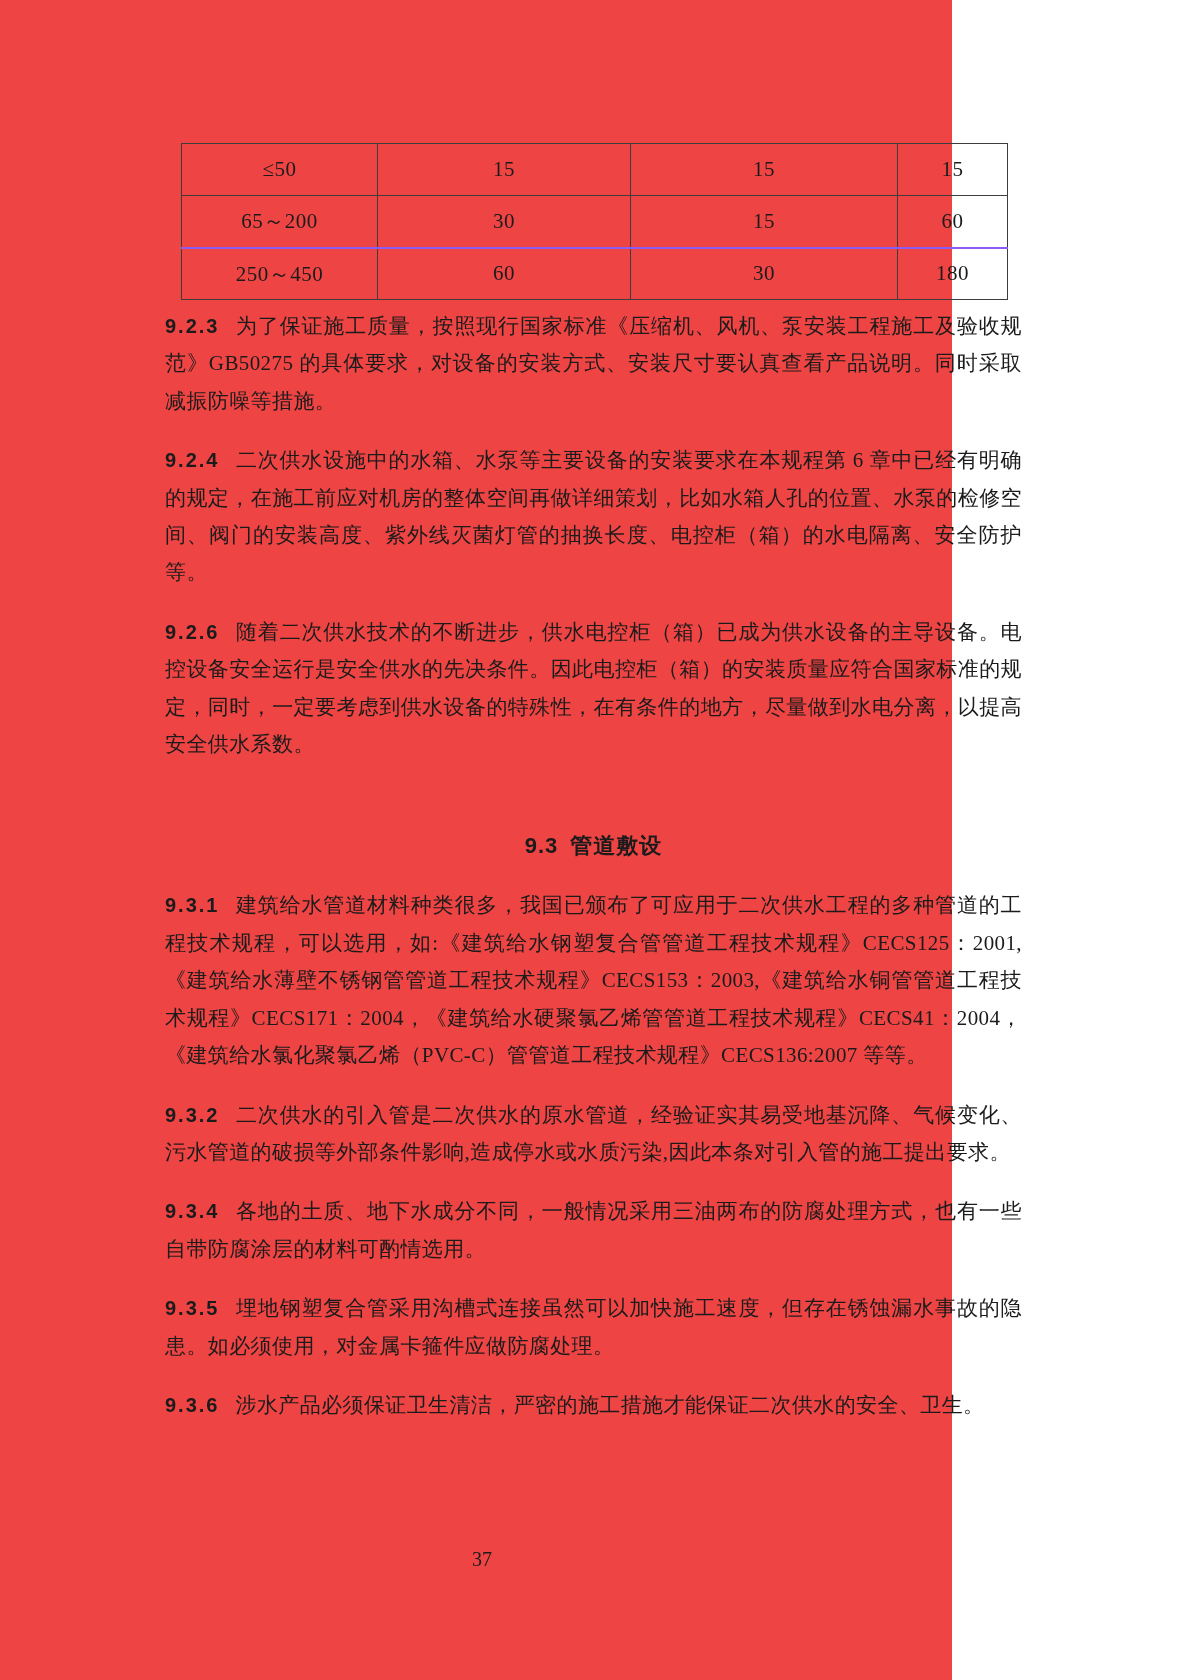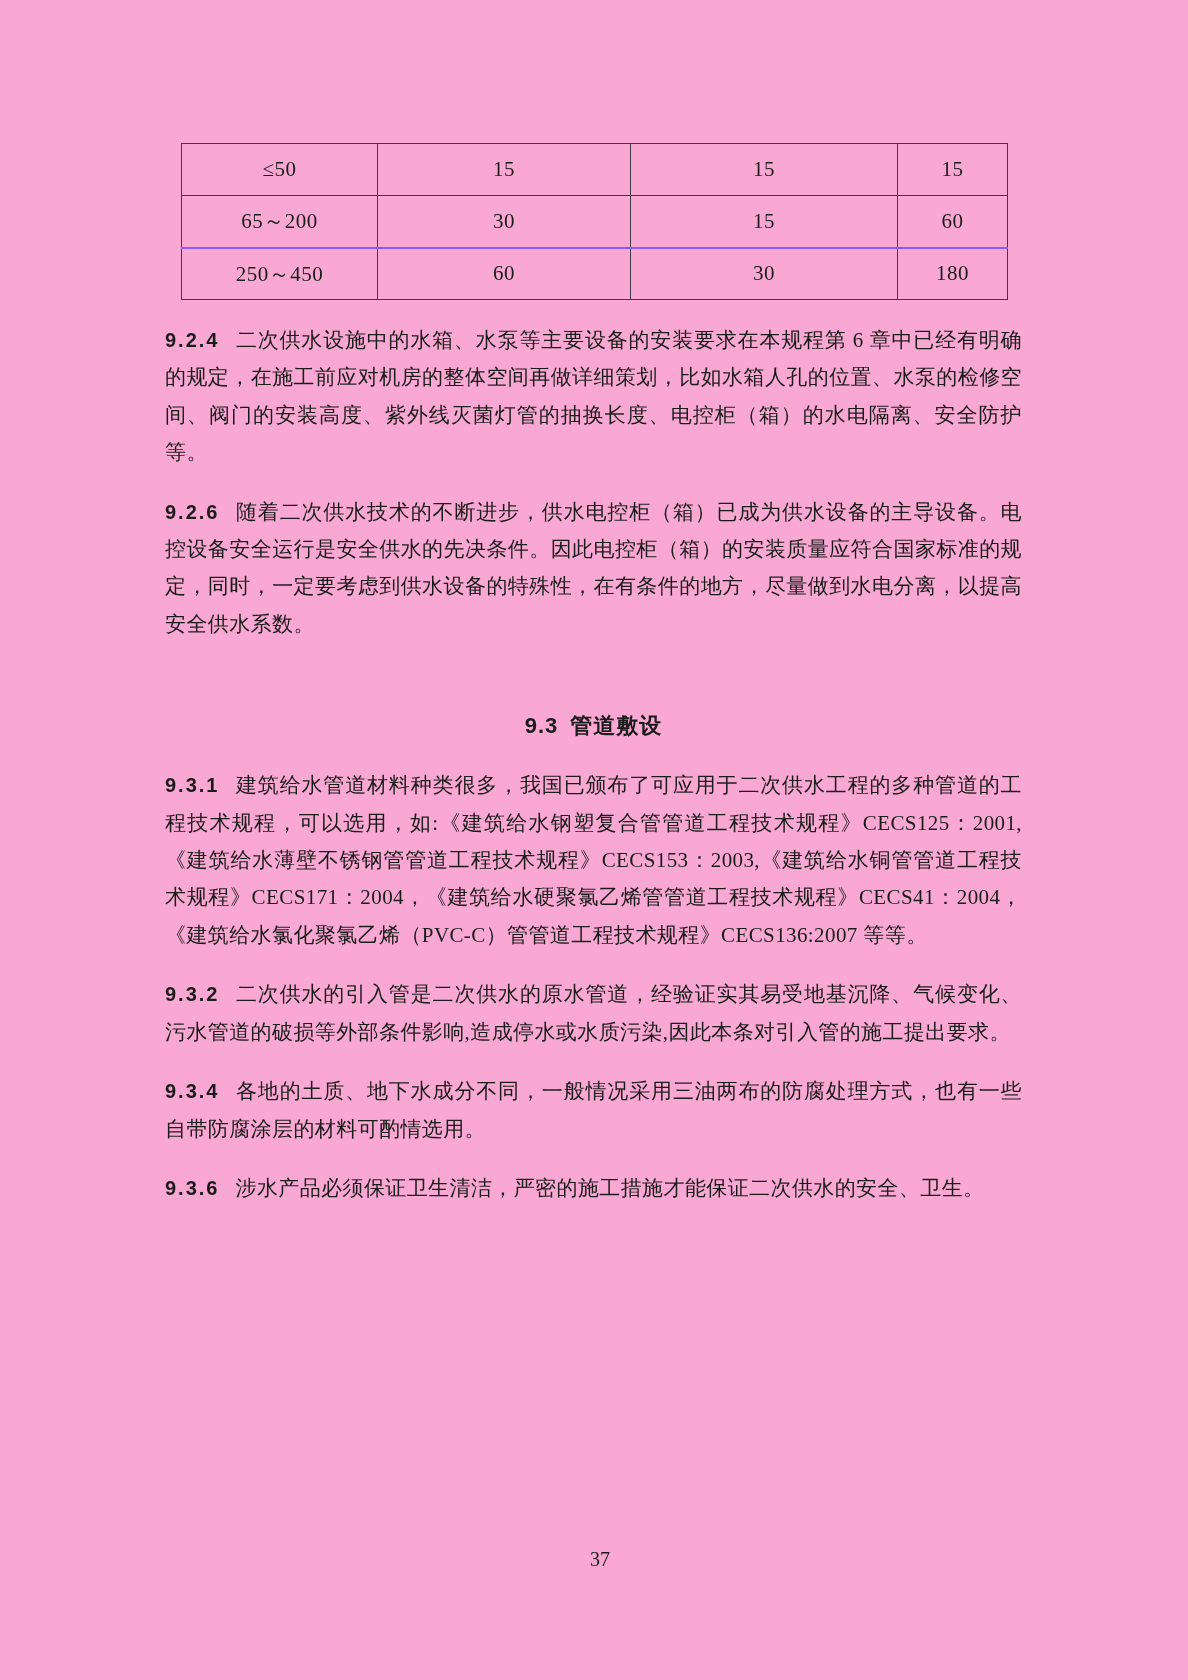--- a/index.html
+++ b/index.html
@@ -5,22 +5,22 @@
   * { margin: 0; padding: 0; box-sizing: border-box; }
   html, body {
     width: 1188px; height: 1680px;
     background: #ffffff;
     font-family: "Liberation Serif", "DejaVu Serif", serif;
     color: #1b1b1b;
     overflow: hidden;
   }
   .page {
     position: relative;
-    width: 1188px; height: 1680px;
-    background: #f9a8d4;
+    width: 952px; height: 1680px;
+    background: #ef4444;
   }
   .content {
     position: absolute;
     left: 165px;
     top: 143px;
     width: 857px;
   }
   table.spec-table {
     border-collapse: collapse;
     table-layout: fixed;
@@ -100,20 +100,23 @@
         </tr>
         <tr class="thick-top">
           <td>250～450</td>
           <td>60</td>
           <td>30</td>
           <td>180</td>
         </tr>
       </tbody>
     </table>
 
+    <p class="para first">
+      <span class="pnum">9.2.3</span><span class="ptext">为了保证施工质量，按照现行国家标准《压缩机、风机、泵安装工程施工及验收规范》GB50275 的具体要求，对设备的安装方式、安装尺寸要认真查看产品说明。同时采取减振防噪等措施。</span>
+    </p>
     <p class="para">
       <span class="pnum">9.2.4</span><span class="ptext">二次供水设施中的水箱、水泵等主要设备的安装要求在本规程第 6 章中已经有明确的规定，在施工前应对机房的整体空间再做详细策划，比如水箱人孔的位置、水泵的检修空间、阀门的安装高度、紫外线灭菌灯管的抽换长度、电控柜（箱）的水电隔离、安全防护等。</span>
     </p>
     <p class="para">
       <span class="pnum">9.2.6</span><span class="ptext">随着二次供水技术的不断进步，供水电控柜（箱）已成为供水设备的主导设备。电控设备安全运行是安全供水的先决条件。因此电控柜（箱）的安装质量应符合国家标准的规定，同时，一定要考虑到供水设备的特殊性，在有条件的地方，尽量做到水电分离，以提高安全供水系数。</span>
     </p>
 
     <h2 class="section-heading">
       <span class="hnum">9.3</span><span>管道敷设</span>
     </h2>
@@ -121,19 +124,22 @@
     <p class="para">
       <span class="pnum">9.3.1</span><span class="ptext">建筑给水管道材料种类很多，我国已颁布了可应用于二次供水工程的多种管道的工程技术规程，可以选用，如:《建筑给水钢塑复合管管道工程技术规程》CECS125：2001,《建筑给水薄壁不锈钢管管道工程技术规程》CECS153：2003,《建筑给水铜管管道工程技术规程》CECS171：2004，《建筑给水硬聚氯乙烯管管道工程技术规程》CECS41：2004，《建筑给水氯化聚氯乙烯（PVC-C）管管道工程技术规程》CECS136:2007 等等。</span>
     </p>
     <p class="para">
       <span class="pnum">9.3.2</span><span class="ptext">二次供水的引入管是二次供水的原水管道，经验证实其易受地基沉降、气候变化、污水管道的破损等外部条件影响,造成停水或水质污染,因此本条对引入管的施工提出要求。</span>
     </p>
     <p class="para">
       <span class="pnum">9.3.4</span><span class="ptext">各地的土质、地下水成分不同，一般情况采用三油两布的防腐处理方式，也有一些自带防腐涂层的材料可酌情选用。</span>
     </p>
     <p class="para">
+      <span class="pnum">9.3.5</span><span class="ptext">埋地钢塑复合管采用沟槽式连接虽然可以加快施工速度，但存在锈蚀漏水事故的隐患。如必须使用，对金属卡箍件应做防腐处理。</span>
+    </p>
+    <p class="para">
       <span class="pnum">9.3.6</span><span class="ptext">涉水产品必须保证卫生清洁，严密的施工措施才能保证二次供水的安全、卫生。</span>
     </p>
 
   </div>
 
   <div class="page-number">37</div>
 </div>
 
 </body></html>

